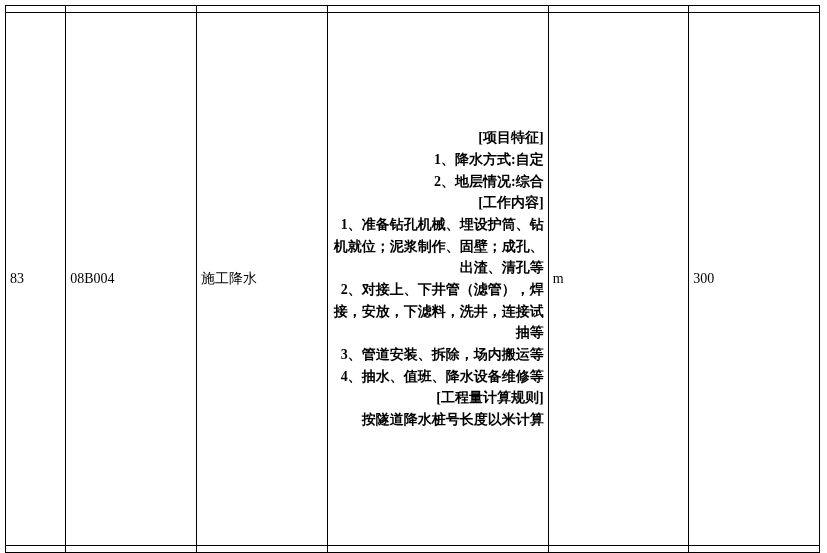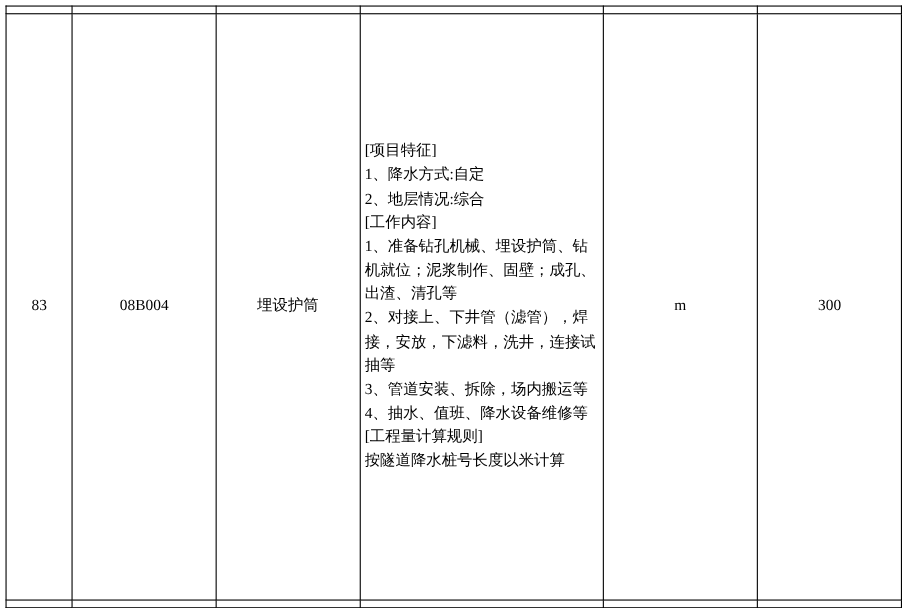--- a/index.html
+++ b/index.html
@@ -12,27 +12,28 @@
   }
   table {
     border-collapse: collapse;
     width: 815px;
     table-layout: fixed;
   }
   td {
     border: 1px solid #000;
     padding: 6px 4px;
     vertical-align: middle;
-    text-align: center;
+    text-align: left;
     word-break: break-all;
     line-height: 1.55;
   }
   td.desc {
-    text-align: left;
+    text-align: right;
     vertical-align: middle;
+    font-weight: bold;
   }
   tr.stub td {
     height: 6px;
     padding: 0;
   }
   tr.main td {
     height: 520px;
   }
   col.c1 { width: 60px; }
   col.c2 { width: 130px; }
@@ -58,21 +59,21 @@
     <td></td>
         <td></td>
         <td></td>
         <td></td>
         <td></td>
         <td></td>
   </tr>
   <tr class="main">
     <td>83</td>
     <td>08B004</td>
-    <td>埋设护筒</td>
+    <td>施工降水</td>
     <td class="desc" style="white-space: pre-wrap;">[项目特征]
 1、降水方式:自定
 2、地层情况:综合
 [工作内容]
 1、准备钻孔机械、埋设护筒、钻机就位；泥浆制作、固壁；成孔、出渣、清孔等
 2、对接上、下井管（滤管），焊接，安放，下滤料，洗井，连接试抽等
 3、管道安装、拆除，场内搬运等
 4、抽水、值班、降水设备维修等
 [工程量计算规则]
 按隧道降水桩号长度以米计算</td>

